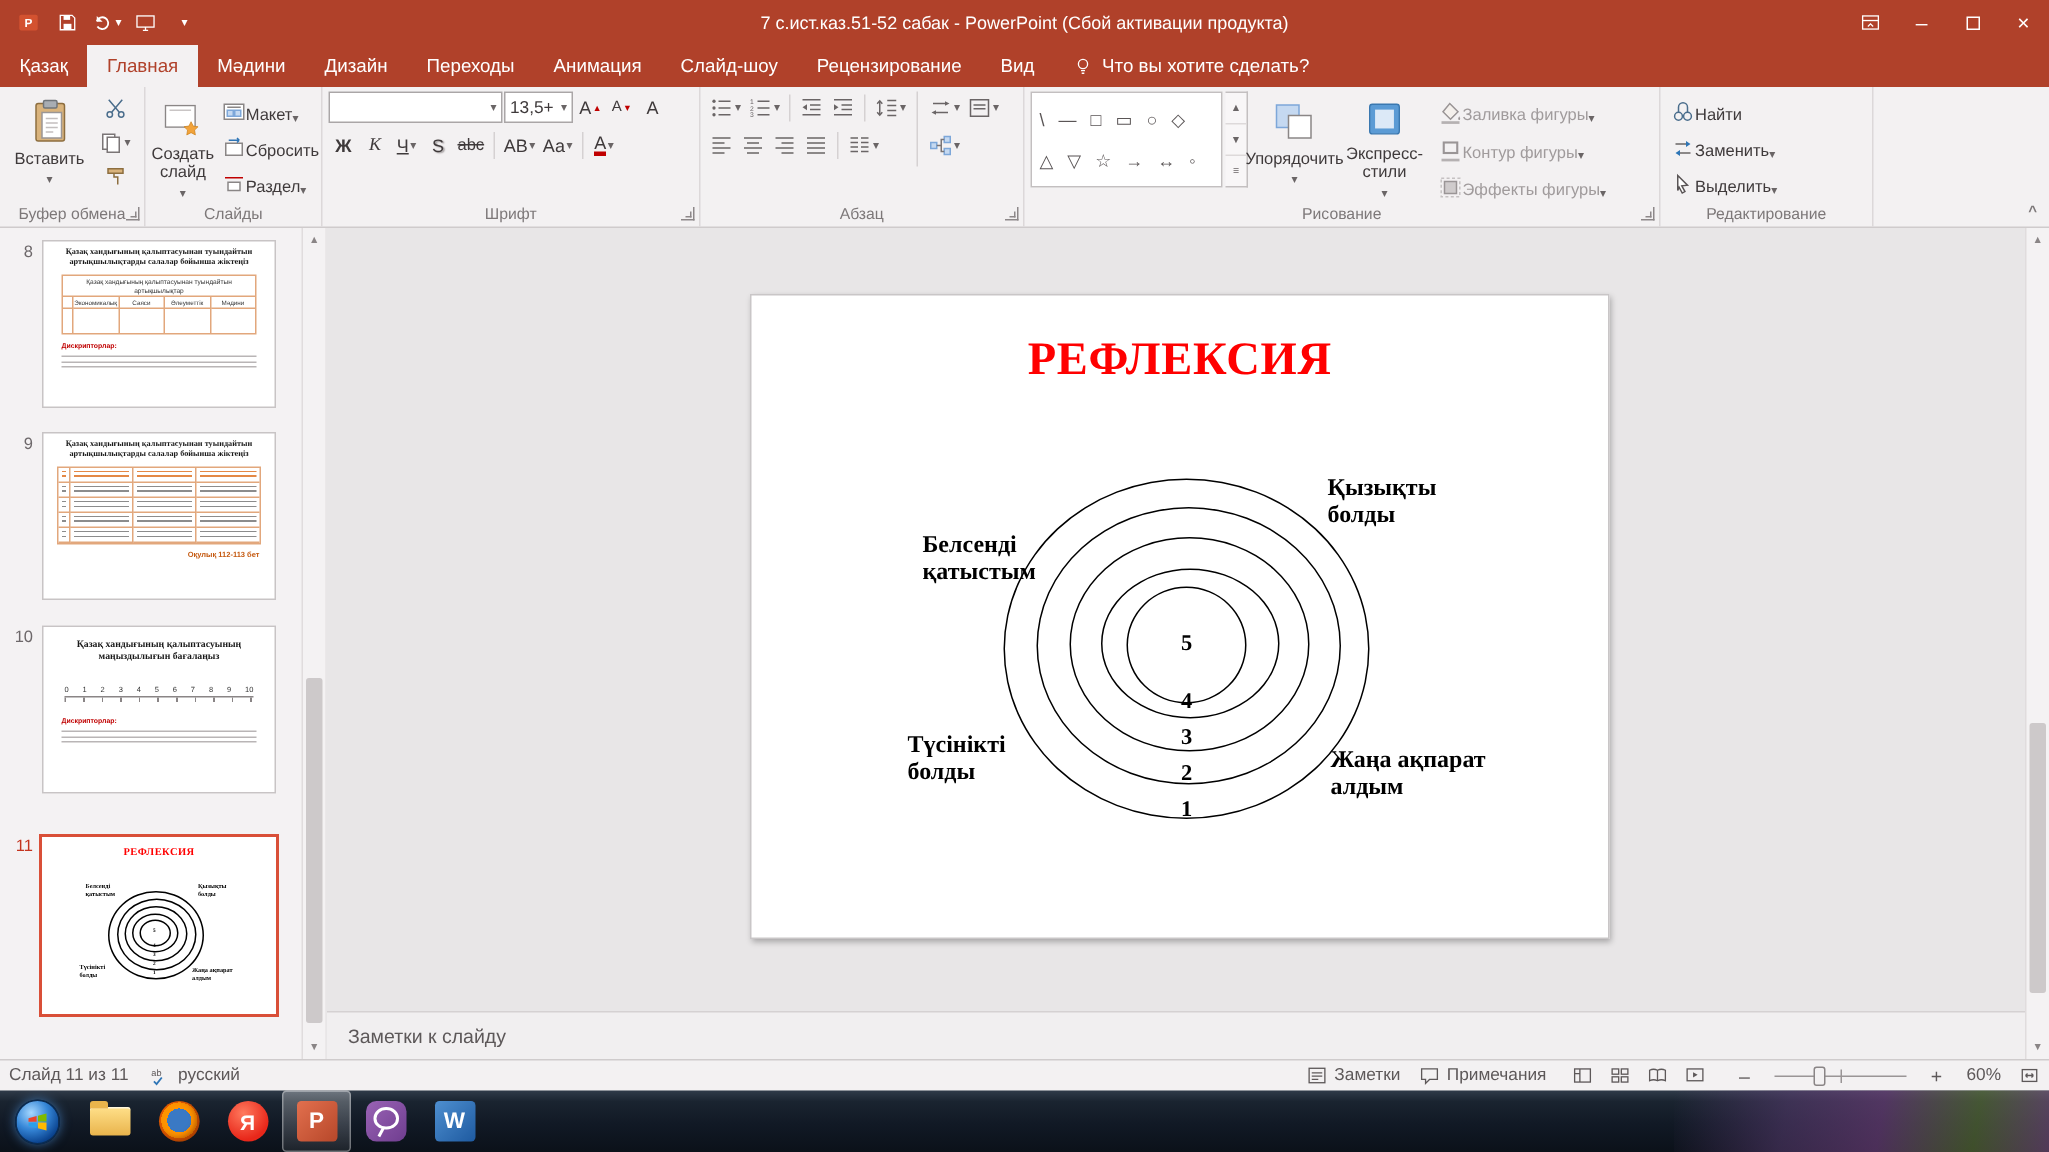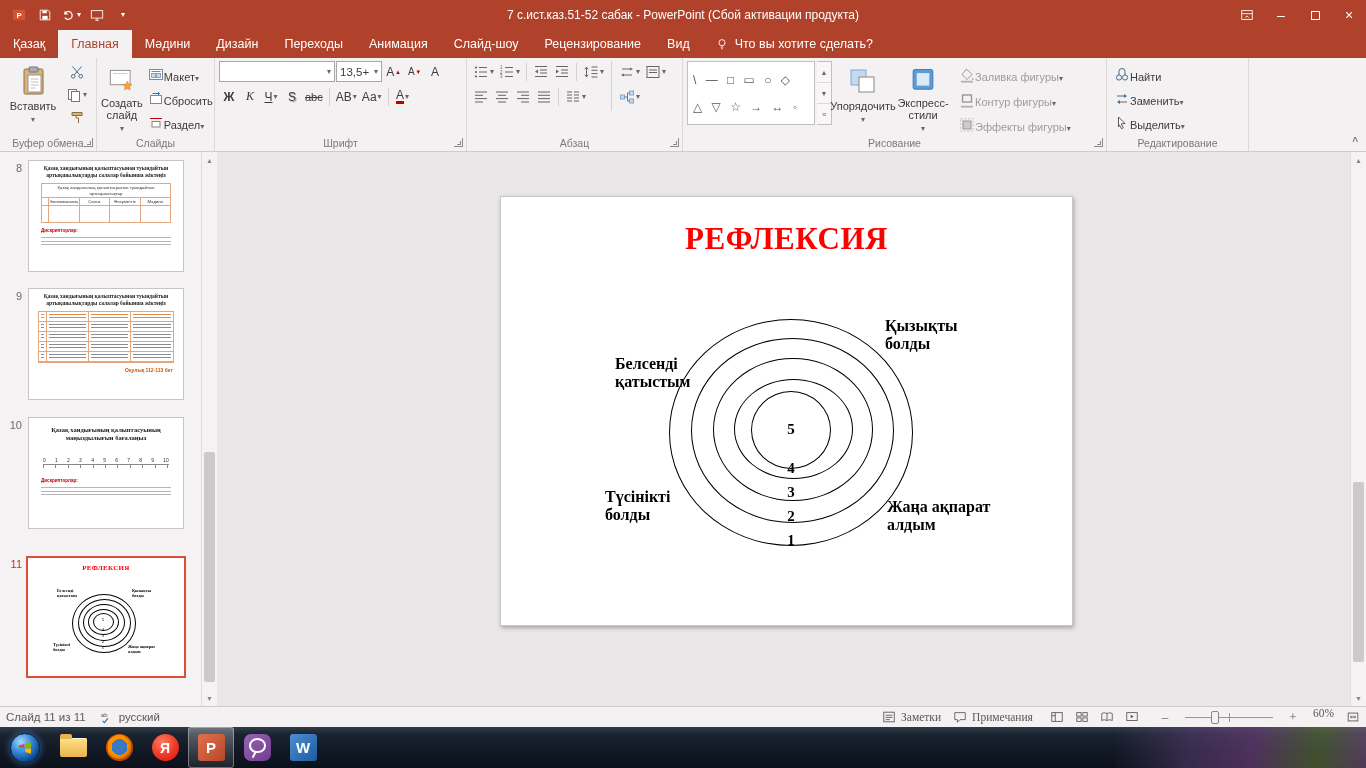--- a/index.html
+++ b/index.html
@@ -120,21 +120,21 @@
 .corner-label{position:absolute;font-weight:bold;font-size:16px;line-height:1.15;color:#000;white-space:pre-line;}
 .cl-tl{left:114px;top:122px;margin-top:36px;}
 .cl-tr{left:384px;top:120px;}
 .cl-bl{left:104px;top:291px;}
 .cl-br{left:386px;top:301px;}
 .notes-bar{position:absolute;left:218px;top:522px;right:16px;height:32px;background:#f1eff0;border-top:1px solid #d5d1d2;display:flex;align-items:center;padding-left:14px;font-size:13px;color:#5d5859;}
 
 
 .statusbar{position:absolute;left:0;top:706px;width:100%;height:21px;background:#f3f1f2;border-top:1px solid #cfcbcc;display:flex;align-items:center;font-size:11.5px;color:#5d5859;padding:0 6px;gap:14px;z-index:28;}
 .sb-item{display:flex;align-items:center;gap:5px;white-space:nowrap;}
-.sb-right{margin-left:auto;display:flex;gap:12px;font-family:Liberation Serif, serif;}
+.sb-right{margin-left:auto;display:flex;align-items:center;gap:12px;}
 .sb-views{display:flex;}
 .sb-views button{width:25px;height:20px;display:flex;align-items:center;justify-content:center;}
 .zslider{position:relative;width:88px;height:20px;}
 .zslider .track{position:absolute;left:0;right:0;top:10px;height:1px;background:#9a9596;}
 .zslider .notch{position:absolute;left:50%;top:6px;width:1px;height:9px;background:#9a9596;}
 .zslider .handle{position:absolute;left:30%;top:4px;width:8px;height:13px;background:#f3f1f2;border:1px solid #8a8586;border-radius:2px;}
 .zbtn{width:16px;text-align:center;font-size:13px;}
 
 
 .taskbar{position:absolute;left:0;top:727px;width:100%;height:41px;background:linear-gradient(180deg,#303b49 0%,#1a2430 18%,#111925 55%,#0b1119 100%);display:flex;align-items:center;z-index:40;}
@@ -866,20 +866,23 @@
     <div class="corner-label cl-tl">Белсенді
 қатыстым</div>
     <div class="corner-label cl-tr">Қызықты
 болды</div>
     <div class="corner-label cl-bl">Түсінікті
 болды</div>
     <div class="corner-label cl-br">Жаңа ақпарат
 алдым</div>
   </div>
 
+  <div class="notes-bar">
+    <span>Заметки к слайду</span>
+  </div>
 
   <div class="vsb main-sb">
     <div class="arr top">▲</div>
     <div class="sb-thumb" style="top:330px;height:180px"></div>
     <div class="arr bot">▼</div>
   </div>
 </div>
 
 <div class="statusbar">
   <span class="sb-item">Слайд 11 из 11</span>

